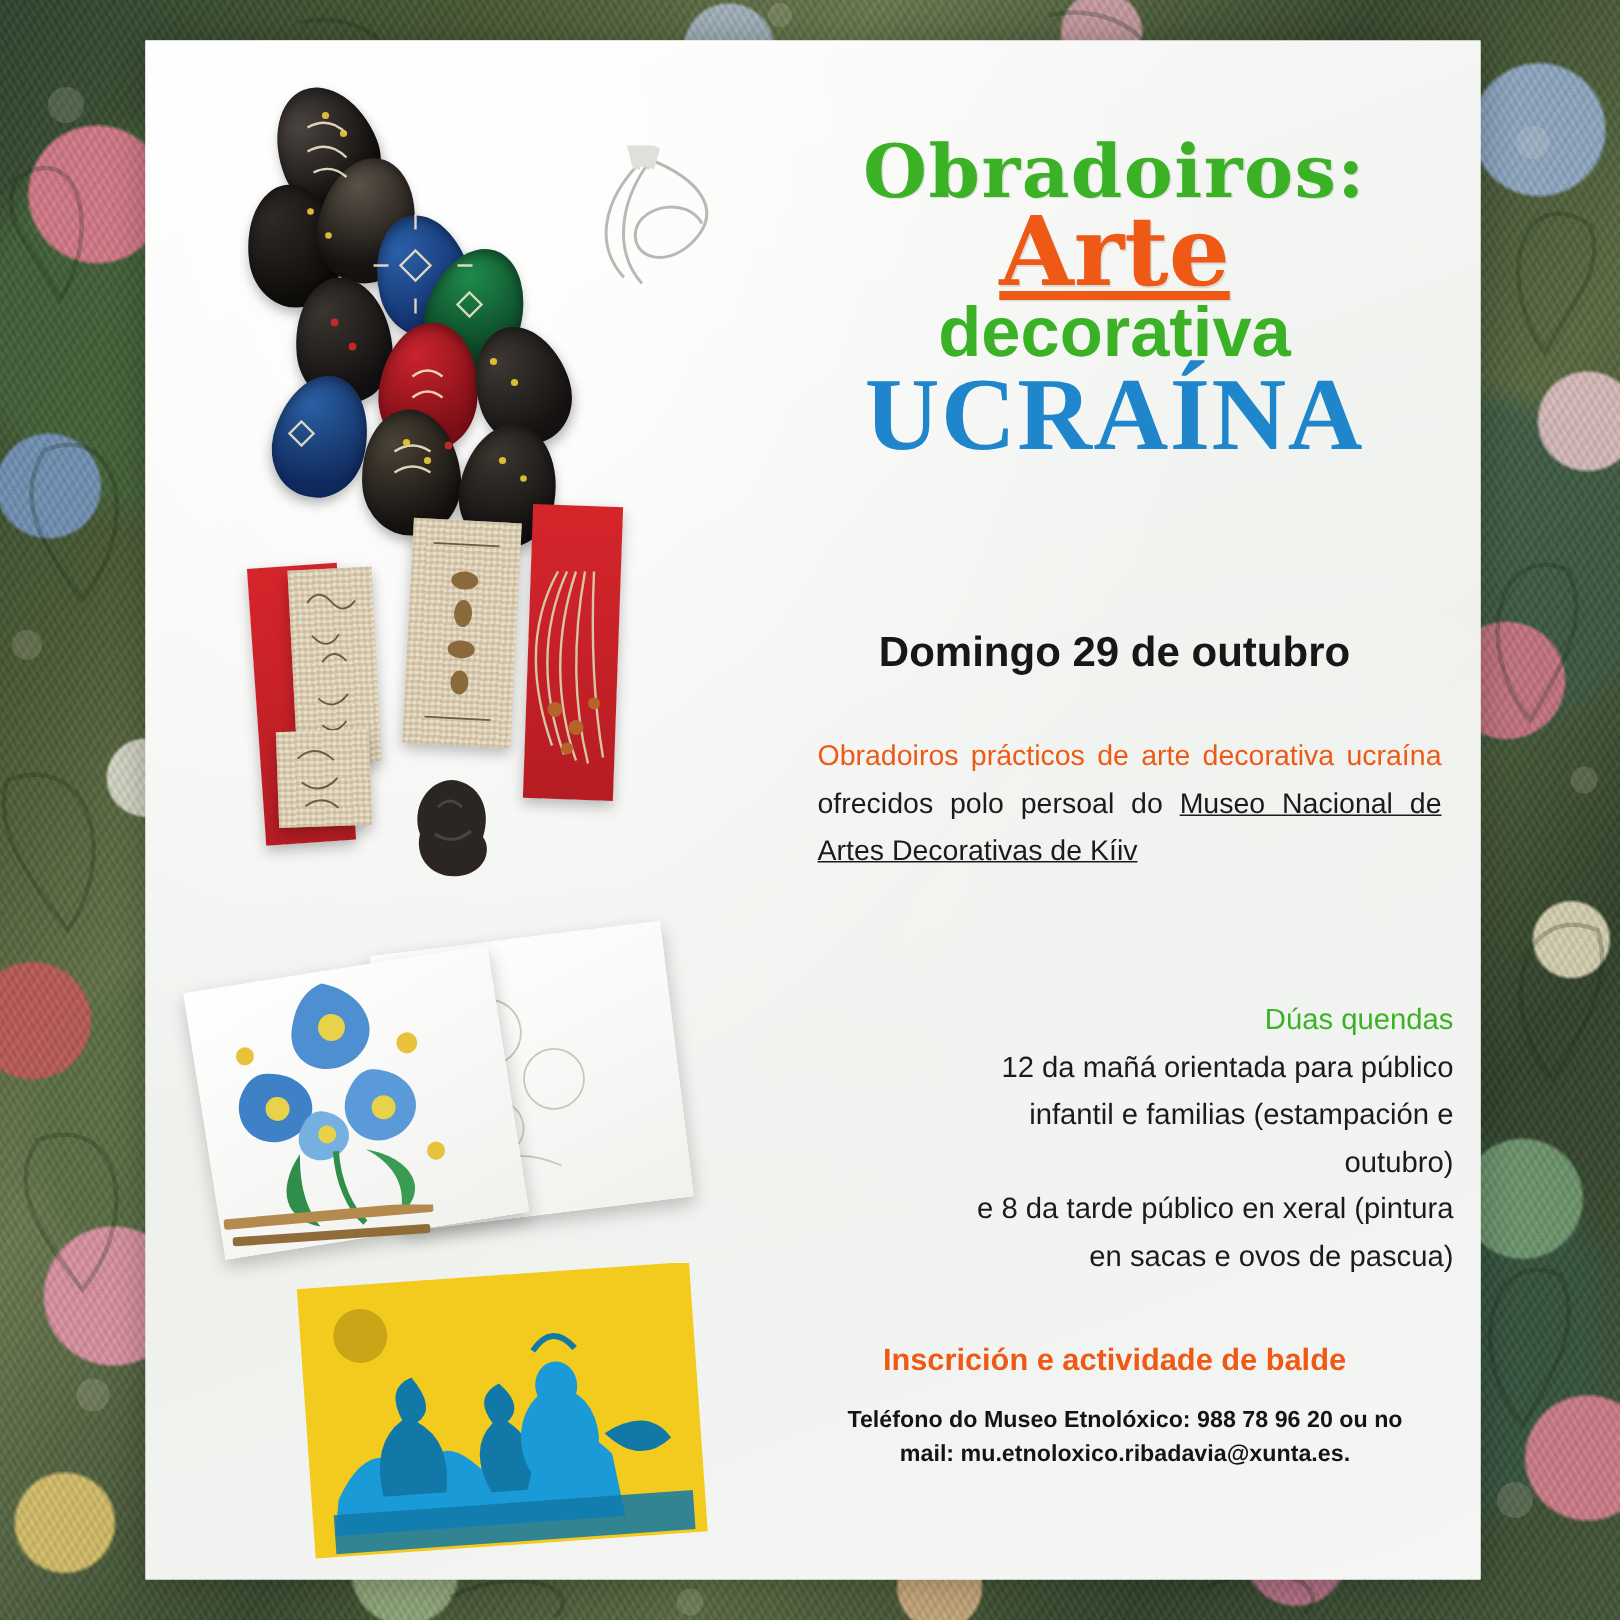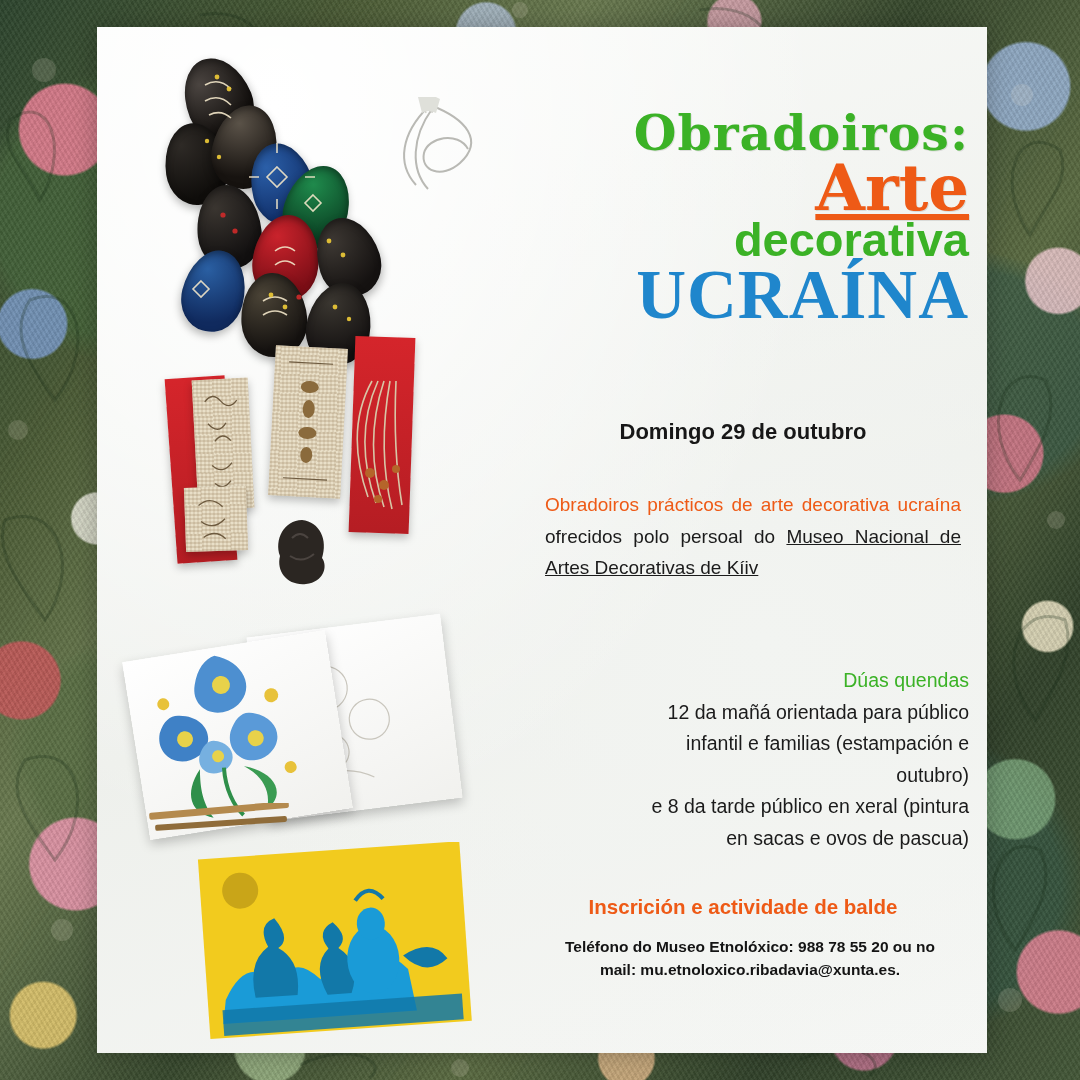--- a/index.html
+++ b/index.html
@@ -115,21 +115,21 @@
   .yellowcard { position: absolute; left: 95px; top: 815px; width: 290px; height: 200px; }
 
   
   .content {
     position: absolute;
     left: 420px;
     top: 0;
     width: 460px;
     height: 1026px;
   }
-  .title-wrap { position: absolute; left: 0; top: 81px; width: 452px; text-align: right; }
+  .title-wrap { position: absolute; left: 0; top: 62px; width: 452px; text-align: center; }
   .t1 {
     font-family: "DejaVu Serif", serif;
     font-weight: bold;
     font-size: 49px;
     color: #3bb226;
     letter-spacing: 1px;
     line-height: 1.04;
     text-shadow: 1px 1px 0 rgba(0,0,0,0.10);
   }
   .t2 {
@@ -157,21 +157,21 @@
     color: #1f86cc;
     letter-spacing: 1px;
     line-height: 1.0;
     margin-top: -2px;
   }
 
   .datebar {
     position: absolute;
     left: 0; top: 392px; width: 452px;
     text-align: center;
-    font-size: 22px;
+    font-size: 28px;
     font-weight: bold;
     color: #171717;
   }
 
   .para {
     position: absolute;
     left: 28px; top: 462px; width: 416px;
     font-size: 19px;
     line-height: 1.66;
     color: #1b1b1b;
@@ -427,18 +427,18 @@
         <div>12 da mañá orientada para público</div>
         <div>infantil e familias (estampación e</div>
         <div>outubro)</div>
         <div>e 8 da tarde público en xeral (pintura</div>
         <div>en sacas e ovos de pascua)</div>
       </div>
 
       <div class="free">Inscrición e actividade de balde</div>
 
       <div class="contact">
-        <div>Teléfono do Museo Etnolóxico: 988 78 55 20 ou no</div>
+        <div>Teléfono do Museo Etnolóxico: 988 78 96 20 ou no</div>
         <div>mail: mu.etnoloxico.ribadavia@xunta.es.</div>
       </div>
     </div>
   </div>
 </div>
 
 </body></html>

